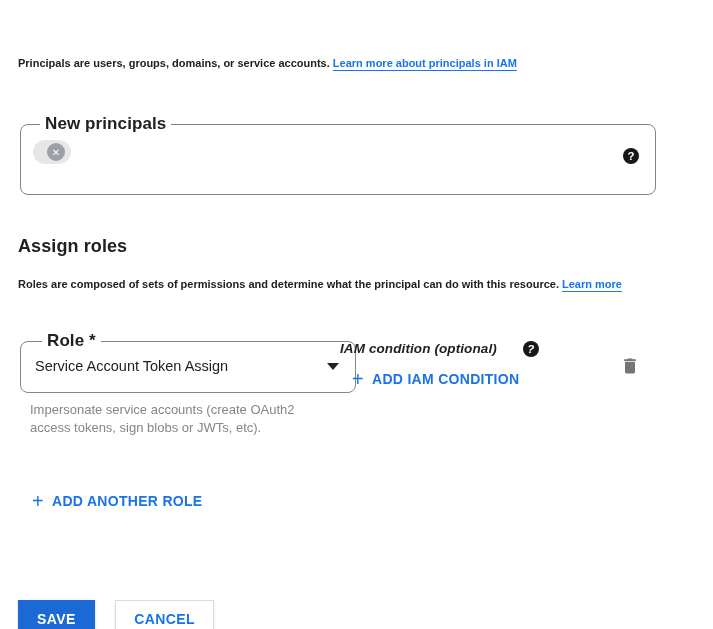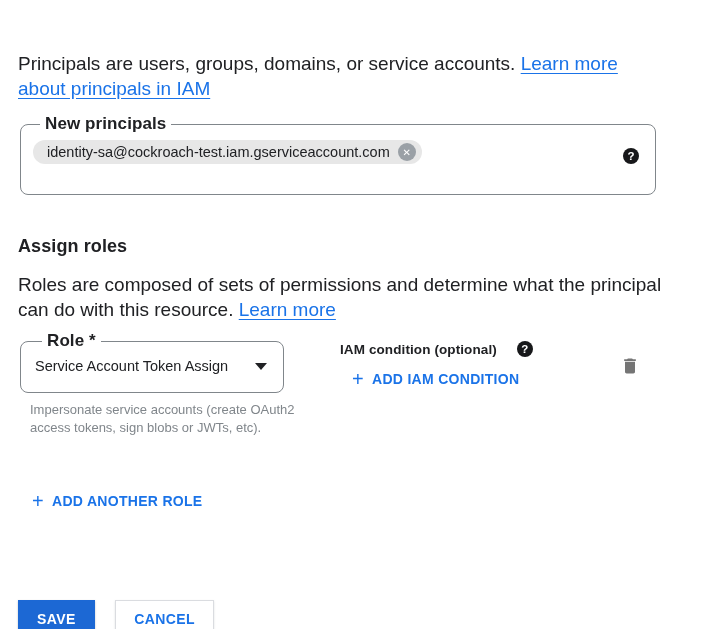--- a/index.html
+++ b/index.html
@@ -18,23 +18,24 @@
   }
   .abs { position: absolute; }
 
   h1.section-title {
     font-size: 18px;
     font-weight: 700;
     color: #202124;
     letter-spacing: .1px;
   }
   p.body-text {
-    font-size: 19px;
+    font-size: 11px;
     line-height: 25px;
     color: #202124;
+    font-weight: bold;
   }
   a.inline-link {
     color: #1a73e8;
     text-decoration: underline;
     text-underline-offset: 3px;
     cursor: pointer;
   }
 
   
   fieldset.outlined {
@@ -101,21 +102,21 @@
   #principals-help { position: absolute; right: 16px; top: 14px; }
   .field-inner-row {
     display: flex;
     align-items: flex-start;
     padding-top: 4px;
   }
 
   
   #role-field {
     left: 20px; top: 331px;
-    width: 264px; height: 62px;
+    width: 336px; height: 62px;
     padding: 0 14px;
     cursor: pointer;
   }
   .role-row-inner {
     display: flex;
     align-items: center;
     justify-content: space-between;
     padding-top: 7px;
   }
   .role-value { font-size: 14.5px; color: #202124; }
@@ -128,22 +129,23 @@
   }
   .helper-text {
     font-size: 13px;
     line-height: 17.5px;
     color: #80868b;
     width: 292px;
   }
 
   .cond-label-row {
     display: flex;
-    align-items: center;
-    gap: 20px;
+    align-items: flex-start;
+    gap: 26px;
+    font-style: italic;
   }
   .cond-label {
     font-size: 13.5px;
     font-weight: 700;
     color: #202124;
     letter-spacing: .1px;
   }
 
   .text-button {
     display: inline-flex;
@@ -205,21 +207,20 @@
 
 <div class="canvas">
 
 
   <p class="body-text abs" style="left:18px; top:51px; width:652px;"><span>Principals are users, groups, domains, or service accounts. </span><a class="inline-link">Learn more about principals in IAM</a></p>
 
   <fieldset class="outlined abs" id="principals-field">
     <legend>New principals</legend>
     <div class="field-inner-row">
       <span class="chip">
-        <span class="chip-label">identity-sa@cockroach-test.iam.gserviceaccount.com</span>
         <span class="chip-remove">✕</span>
       </span>
     </div>
     <span class="help-icon" id="principals-help">?</span>
   </fieldset>
 
   <h1 class="section-title abs" style="left:18px; top:236px;">Assign roles</h1>
 
   <p class="body-text abs" style="left:18px; top:272px; width:652px;"><span>Roles are composed of sets of permissions and determine what the principal can do with this resource. </span><a class="inline-link">Learn more</a></p>
 

